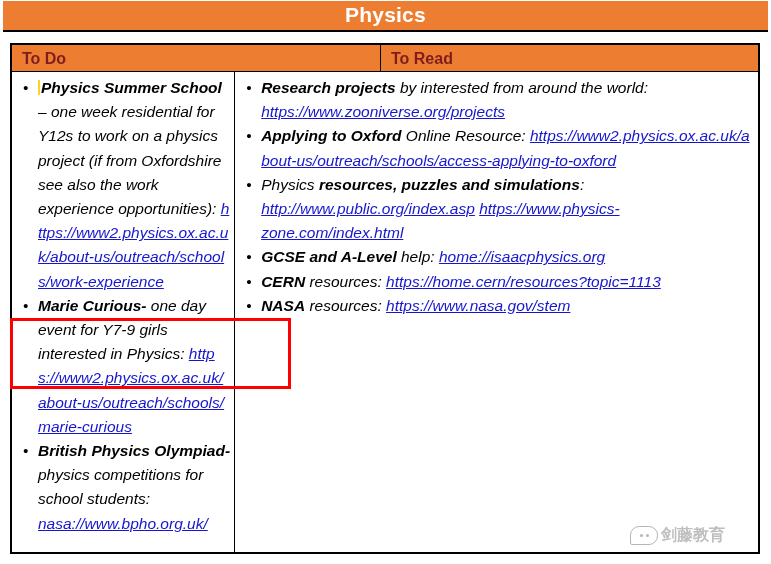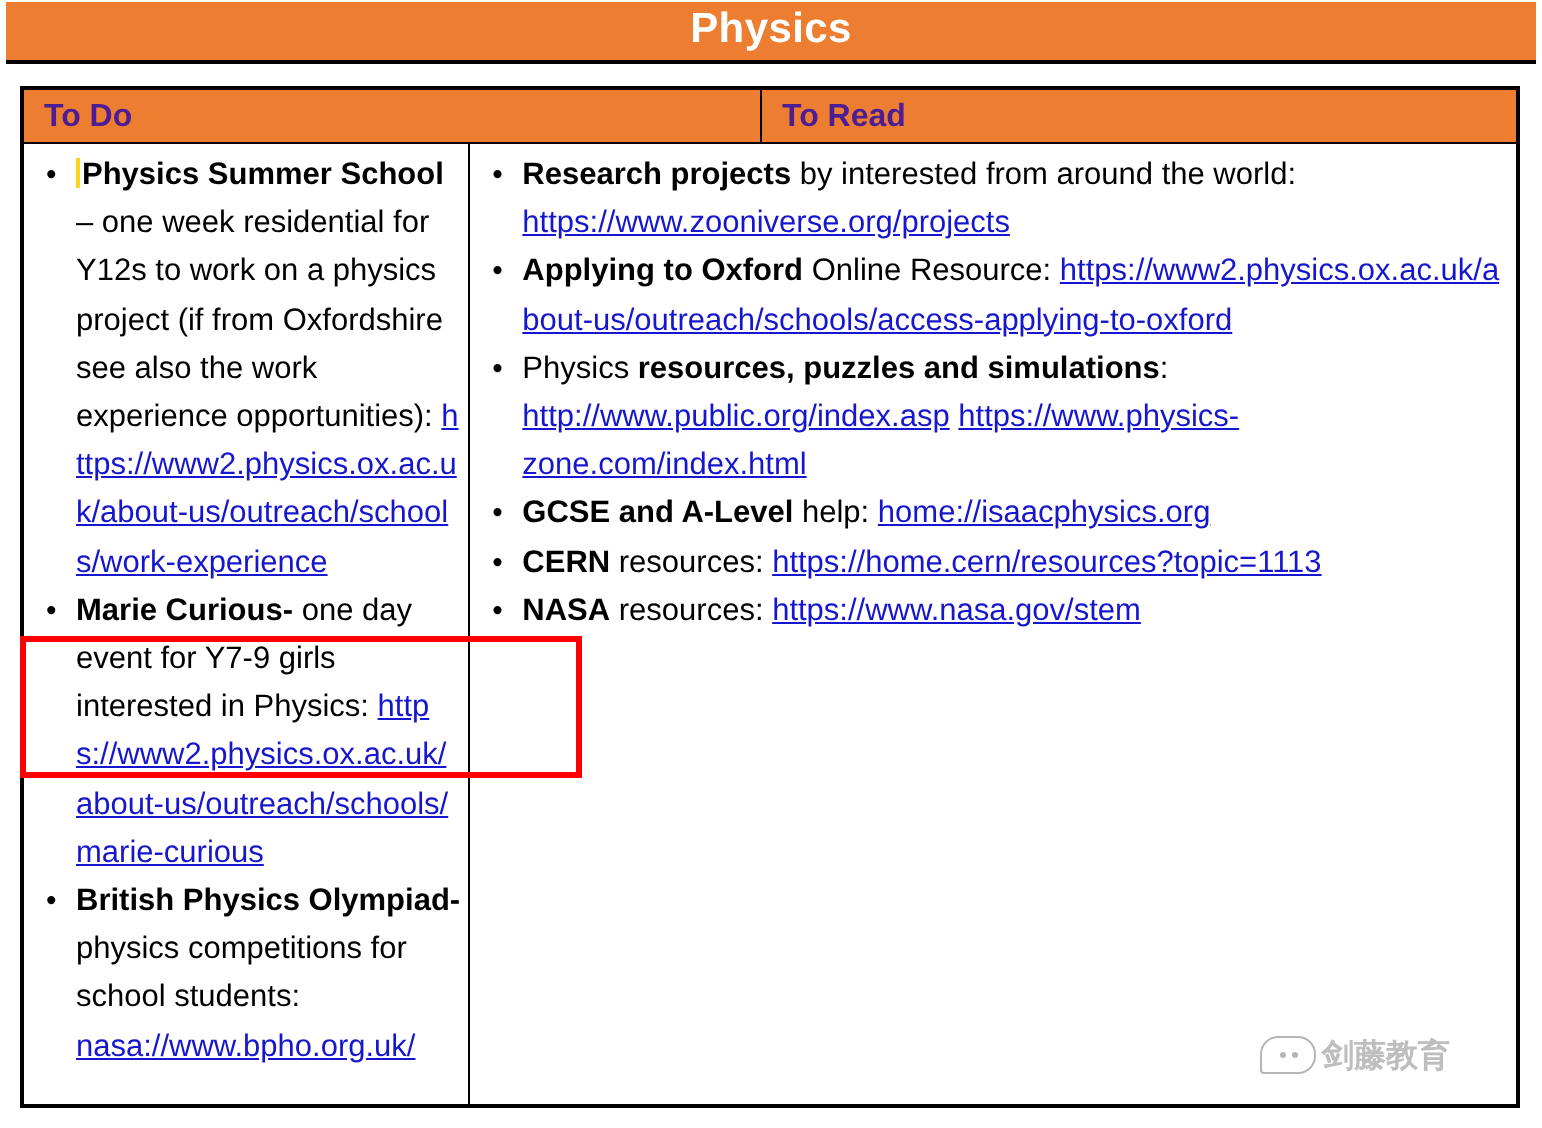--- a/index.html
+++ b/index.html
@@ -53,40 +53,41 @@
     flex-direction: column;
   }
   .head-row {
     display: flex;
     height: 26px;
     flex: 0 0 26px;
     border-bottom: 1px solid #000000;
   }
   .head-cell {
     background: #ED7D31;
-    color: #4c1d95;
+    color: #7f1d1d;
     font-size: 16px;
     font-weight: bold;
     padding: 1px 0 0 10px;
     box-sizing: border-box;
     display: flex;
     align-items: center;
   }
   .head-cell.left  { width: 369px; border-right: 1px solid #000000; }
   .head-cell.right { flex: 1 1 auto; }
 
   .body-row {
     display: flex;
     flex: 1 1 auto;
     min-height: 0;
   }
   .body-cell {
     box-sizing: border-box;
     padding: 4px 4px 1px 4px;
     overflow: hidden;
+    font-style: italic;
   }
   .body-cell.left  { width: 369px; border-right: 1px solid #000000; }
   .body-cell.right { flex: 1 1 auto; }
 
   
   ul.bullets {
     list-style: none;
     margin: 0;
     padding: 0;
   }
@@ -142,20 +143,21 @@
   
   .watermark {
     position: absolute;
     left: 630px;
     top: 518px;
     width: 130px;
     height: 34px;
     opacity: .55;
     pointer-events: none;
     display: flex;
+    align-items: center;
     gap: 3px;
   }
   .watermark .wm-logo {
     width: 26px;
     height: 17px;
     border: 1.5px solid #7a7a7a;
     border-radius: 9px 9px 9px 2px;
     display: flex;
     align-items: center;
     justify-content: center;

